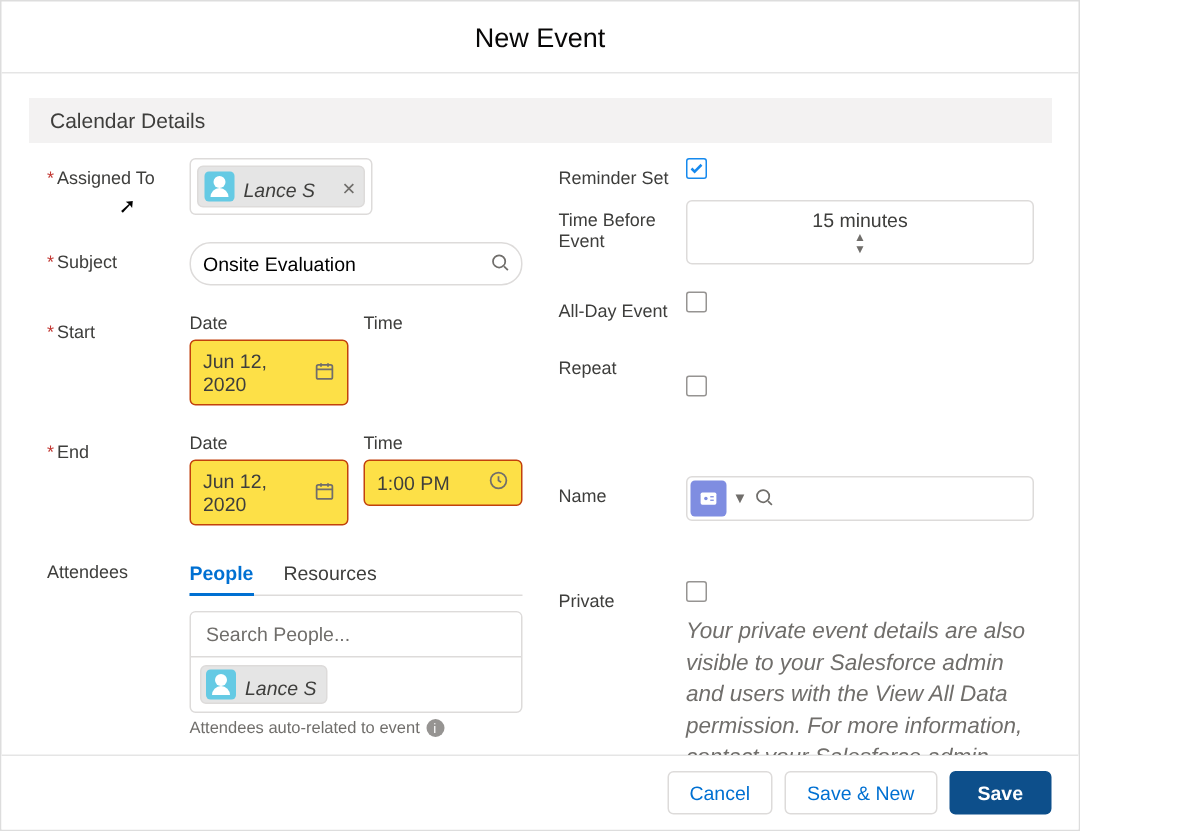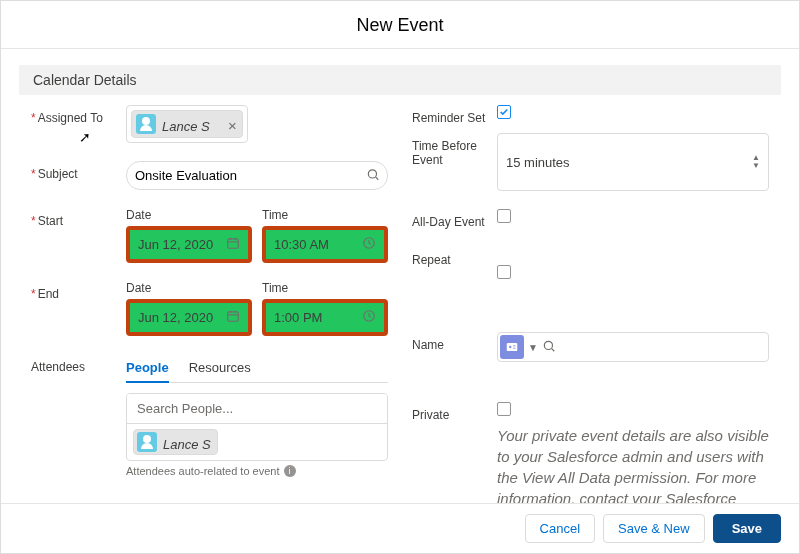--- a/index.html
+++ b/index.html
@@ -4,21 +4,21 @@
 <style>
   * { box-sizing: border-box; }
   body {
     margin: 0;
     font-family: -apple-system, BlinkMacSystemFont, "Segoe UI", Arial, sans-serif;
     font-size: 13px;
     color: #3e3e3c;
     background: #fff;
   }
   .modal {
-    width: 800px;
+    width: 720px;
     height: 554px;
     border: 1px solid #ddd;
     display: flex;
     flex-direction: column;
     position: relative;
   }
   .modal-title {
     text-align: center;
     font-size: 18px;
     font-weight: 400;
@@ -129,24 +129,24 @@
     font-size: 12px;
     color: #3e3e3c;
     margin-bottom: 4px;
     display: block;
   }
   .dt-group { display: flex; gap: 10px; }
   .dt-col { flex: 1; }
   .dt-input {
     display: flex;
     align-items: center;
-    border: 4px solid #c2410c;
+    border: 1px solid #c2410c;
     border-radius: 4px;
     padding: 6px 8px;
-    background: #22c55e;
+    background: #fde047;
     justify-content: space-between;
   }
   .checkbox {
     width: 14px; height: 14px;
     border: 1px solid #969492;
     border-radius: 2px;
     display: inline-flex;
     align-items: center;
     justify-content: center;
     background: #fff;
@@ -232,22 +232,23 @@
     color: #706e6b;
     margin-top: 6px;
     line-height: 1.4;
   }
   .select-box {
     display: flex;
     align-items: center;
     justify-content: space-between;
     border: 1px solid #dddbda;
     border-radius: 4px;
-    padding: 20px 8px;
-    background: #fff;
+    padding: 5px 8px;
+    background: #fff;
+    flex-direction: column;
   }
   .stepper {
     display: flex;
     flex-direction: column;
     line-height: 1;
   }
   .stepper span { font-size: 8px; color: #706e6b; }
   .footer {
     border-top: 1px solid #e5e5e5;
     padding: 10px 18px;
@@ -349,29 +350,20 @@
                         <rect x="3" y="5" width="18" height="16" rx="2"></rect>
                         <line x1="3" y1="10" x2="21" y2="10"></line>
                         <line x1="8" y1="3" x2="8" y2="7"></line>
                         <line x1="16" y1="3" x2="16" y2="7"></line>
                       </svg>
                   </span>
                 </div>
               </div>
               <div class="dt-col">
                 <span class="sublabel">Time</span>
-                <div class="dt-input">
-                  <span>10:30 AM</span>
-                  <span>
-                    <svg width="14" height="14" viewBox="0 0 24 24" fill="none" stroke="#706e6b" stroke-width="2">
-                        <circle cx="12" cy="12" r="9"></circle>
-                        <polyline points="12 7 12 12 15 14"></polyline>
-                      </svg>
-                  </span>
-                </div>
               </div>
             </div>
           </div>
         </div>
 
         <div class="row" style="margin-top:12px">
           <div class="label-col req">End</div>
           <div class="ctrl-col">
             <div class="dt-group">
               <div class="dt-col">

